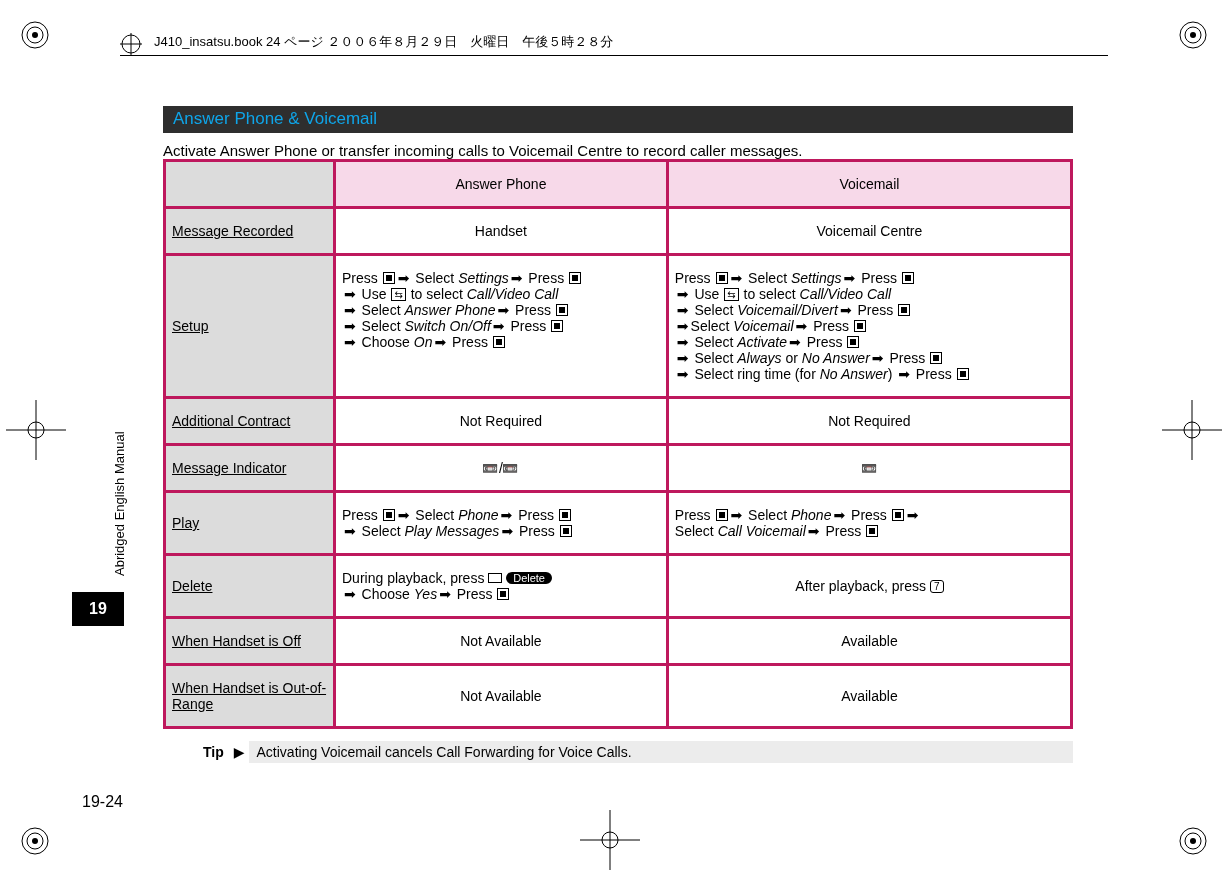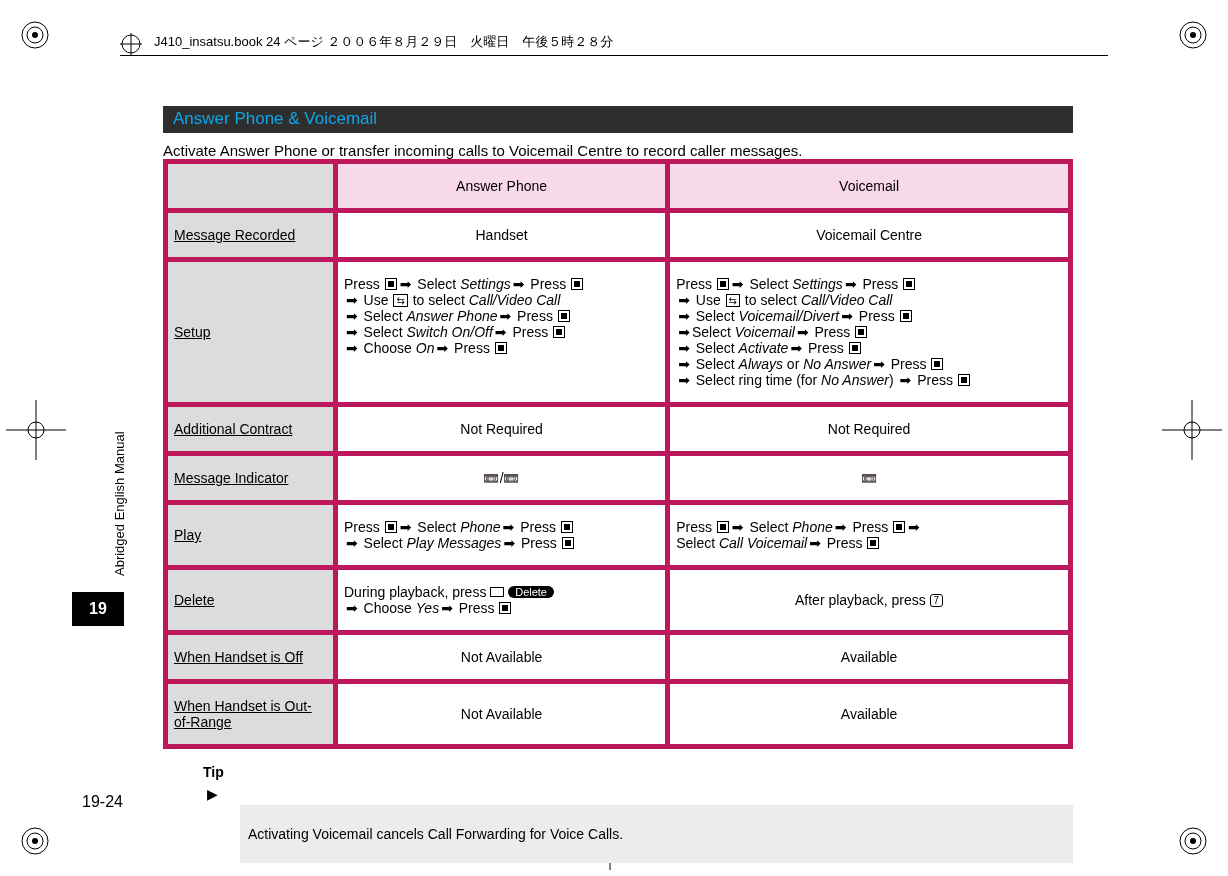--- a/index.html
+++ b/index.html
@@ -58,21 +58,21 @@
   .intro {
     font-size: 15px;
     margin: 9px 0 0;
   }
   .feature-table {
     border-collapse: collapse;
     width: 100%;
     font-size: 14px;
   }
   .feature-table th, .feature-table td {
-    border: 5px solid #be185d;
+    border: 3px solid #be185d;
     padding: 14px 6px;
     vertical-align: top;
   }
   .feature-table .head-row td { text-align: center; }
   .feature-table .pink { background: #f7d9e9; }
   .feature-table .shade { background: #dcdcdc; }
   .feature-table .rowlabel {
     width: 170px;
     background: #dcdcdc;
     vertical-align: middle;
@@ -138,34 +138,32 @@
     width: 0;
   }
   .tape-ic { font-size: 13px; }
   .tip-row {
     margin-top: 12px;
     display: flex;
     align-items: stretch;
     width: 100%;
     margin-left: 40px;
     width: 870px;
-    flex-direction: column;
   }
   .tip-label {
     font-weight: bold;
     font-size: 14px;
     padding: 3px 6px 3px 0;
   }
   .tip-arrow { font-size: 14px; padding: 3px 4px; }
   .tip-body {
     background: #ececec;
     flex: 1;
-    padding: 21px 8px;
+    padding: 3px 8px;
     font-size: 14px;
-    margin-left: 37px;
   }
   .sidebar {
     position: absolute;
     left: 72px;
     top: 106px;
     width: 68px;
     height: 520px;
   }
   .side-label {
     writing-mode: vertical-rl;

